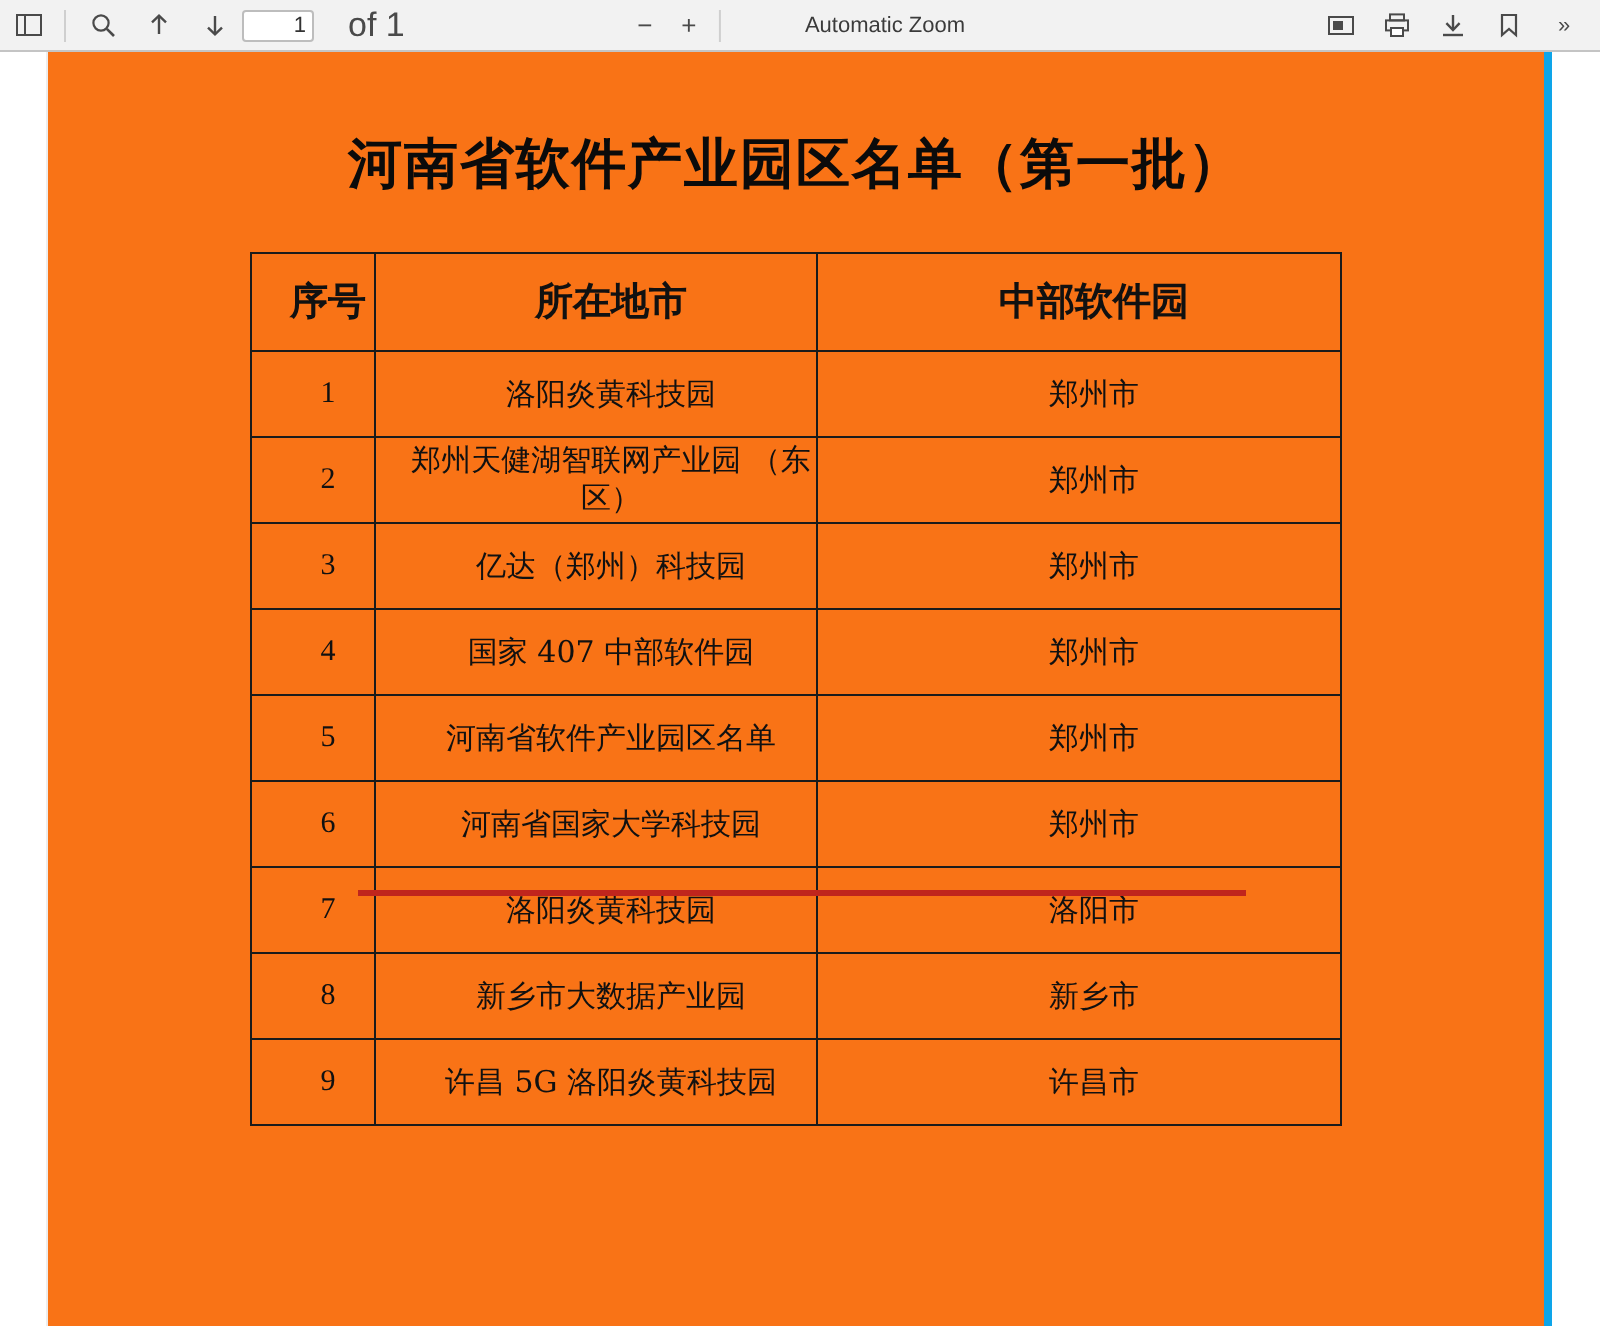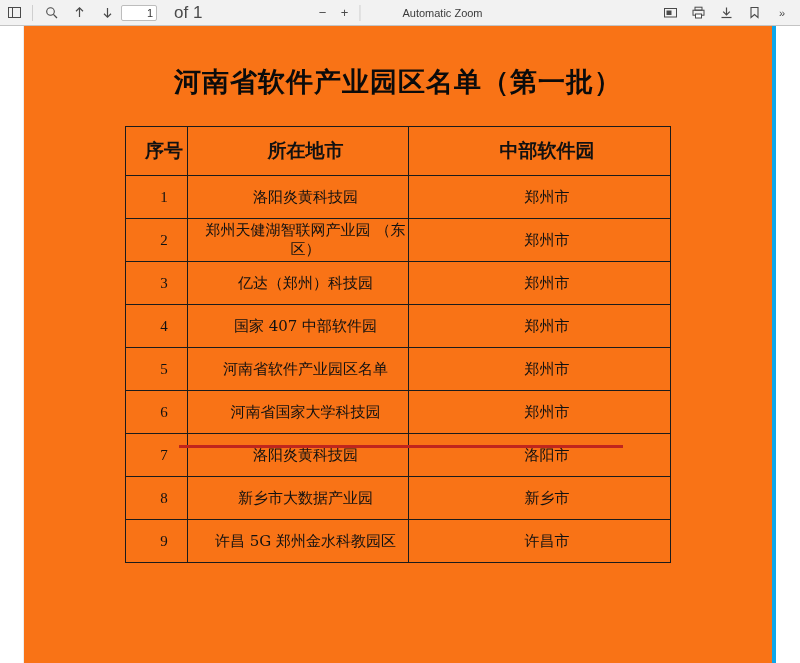--- a/index.html
+++ b/index.html
@@ -308,21 +308,21 @@
           <td>洛阳炎黄科技园</td>
           <td>洛阳市</td>
         </tr>
         <tr>
           <td class="cell-idx">8</td>
           <td>新乡市大数据产业园</td>
           <td>新乡市</td>
         </tr>
         <tr>
           <td class="cell-idx">9</td>
-          <td>许昌 5G 郑州金水科教园区</td>
+          <td>许昌 5G 洛阳炎黄科技园</td>
           <td>许昌市</td>
         </tr>
       </tbody>
     </table>
 
     <div class="underline-mark"></div>
   </div>
 </div>
 
 </body></html>

